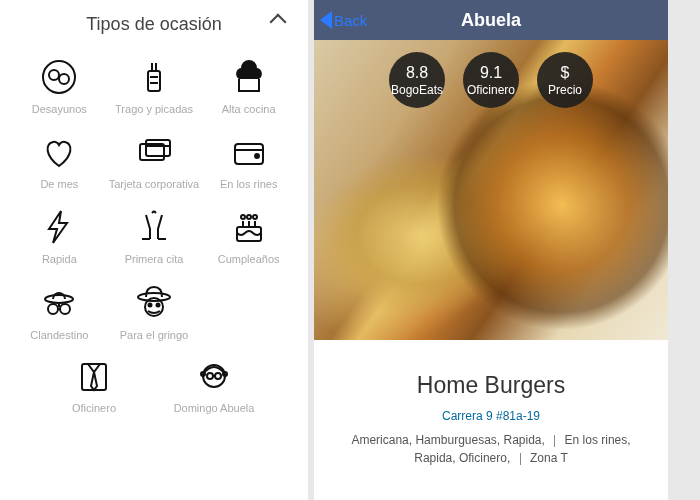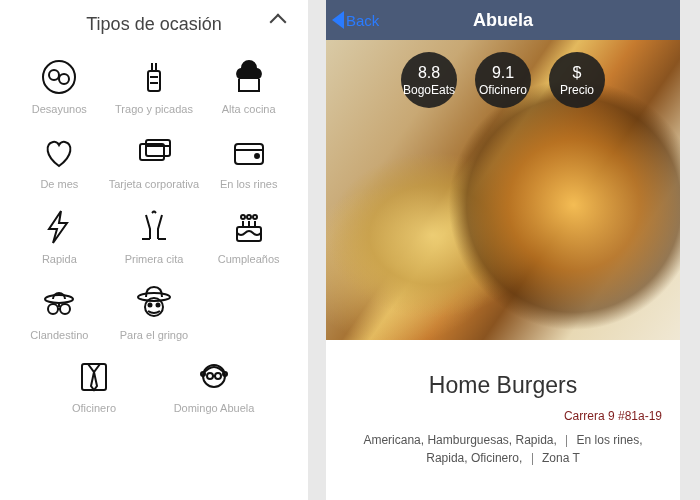--- a/index.html
+++ b/index.html
@@ -10,21 +10,21 @@
     background: #e8e8e8;
     overflow: hidden;
   }
   .screen {
     background: #fff;
     height: 500px;
     overflow: hidden;
     position: relative;
   }
   .left { width: 308px; margin-right: 6px; }
-  .right { width: 354px; margin-left: 12px; }
+  .right { width: 354px; }
 
   
   .section-header {
     display: flex; align-items: center; justify-content: center;
     padding: 14px 20px 10px;
     position: relative;
     font-size: 18px; color: #444;
   }
   .chevron {
     position: absolute; right: 24px; top: 16px;
@@ -109,21 +109,21 @@
     display: flex; flex-direction: column; align-items: center; justify-content: center;
     color: #fff;
   }
   .badge .val { font-size: 16px; font-weight: 400; }
   .badge .cap { font-size: 12px; margin-top: 1px; }
   .info {
     padding: 32px 18px 0;
     text-align: center;
   }
   .rest-name { font-size: 23px; color: #333; font-weight: 400; margin-bottom: 10px;}
-  .addr { font-size: 12px; color: #7f1d1d; margin-bottom: 8px; text-align: right;}
+  .addr { font-size: 12px; color: #0369a1; margin-bottom: 8px;}
   .tags { font-size: 12px; color: #555; line-height: 1.5;}
   .sep { display:inline-block; width:1px; height:12px; background:#888; vertical-align:middle; margin:0 6px;}
 </style>
 </head>
 <body>
 
 <div class="screen left">
   <div class="section-header">
     <span>Tipos de ocasión</span>
     <span class="chevron"></span>

